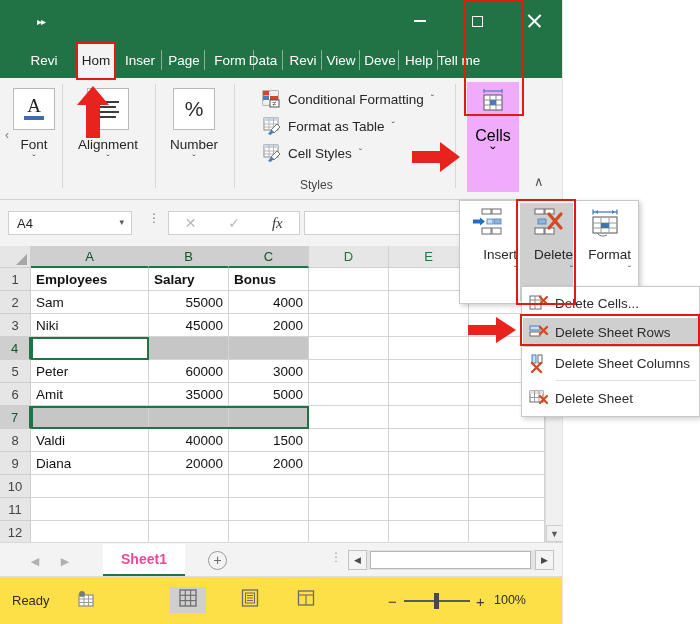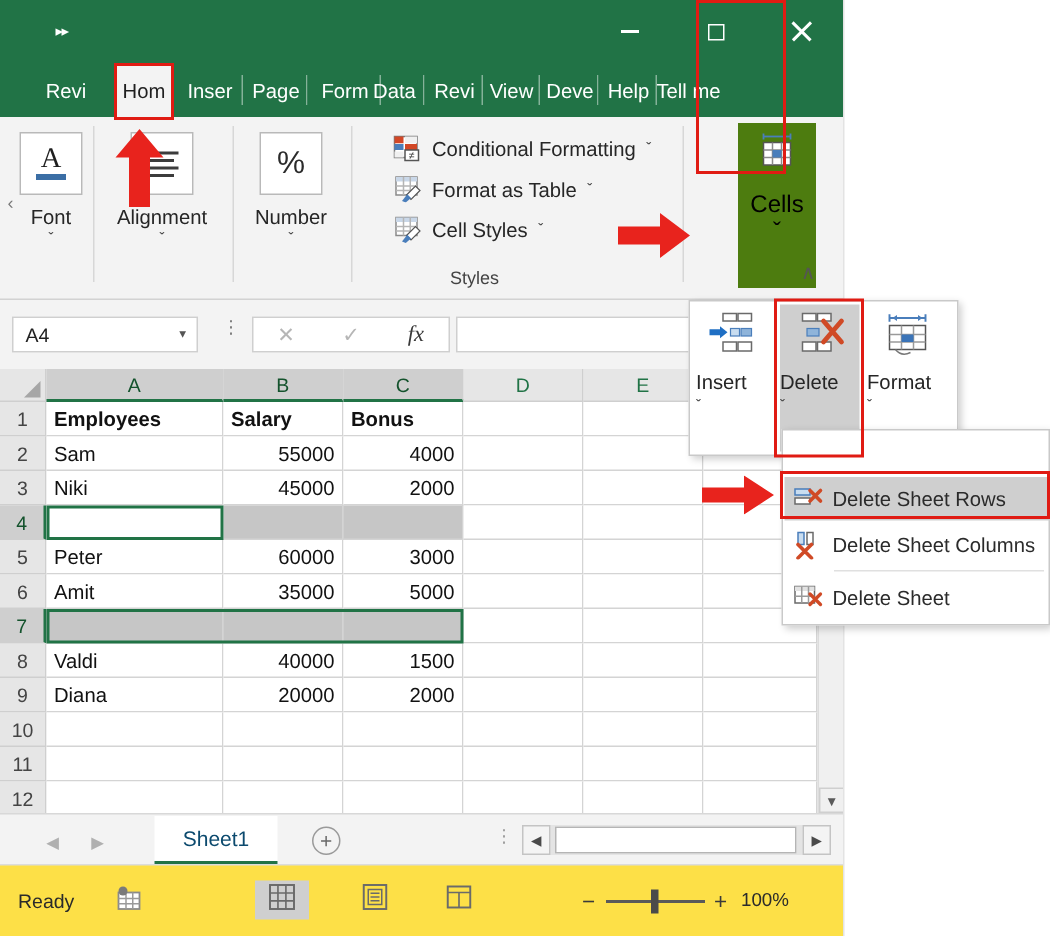--- a/index.html
+++ b/index.html
@@ -125,22 +125,22 @@
     font-size: 13.5px; color: #262626; white-space: nowrap; margin-left: 16px;
   }
   .style-item .si-ico { width: 20px; height: 18px; margin-right: 6px; position: relative; }
   .style-item .si-chev { font-size: 10px; margin-left: 7px; color: #444; }
   .styles-label {
     position: absolute; left: 300px; top: 100px; font-size: 12px; color: #444;
   }
 
   
   .cells-btn {
-    position: absolute; left: 492px; top: 4px; width: 52px; height: 110px;
-    background: #4d7c0f; text-align: center;
+    position: absolute; left: 467px; top: 4px; width: 52px; height: 110px;
+    background: #f0abfc; text-align: center;
   }
   .cells-hl {
     position: absolute; left: 464px; top: 0px; width: 60px; height: 116px;
     border: 2.5px solid #e01b13; pointer-events: none; z-index: 7;
   }
   .ico-cells { width: 28px; height: 26px; }
   .ribbon-collapse {
     position: absolute; left: 534px; top: 96px; font-size: 13px; color: #555;
   }
 
@@ -236,21 +236,21 @@
     background: #f3f3f3; border-top: 1px solid #d8d8d8;
   }
   .nav-arrow {
     position: absolute; top: 9px; width: 18px; height: 18px;
     display: flex; align-items: center; justify-content: center;
     font-size: 11px; color: #b0b0b0;
   }
   .sheet-tab {
     position: absolute; left: 103px; top: 1px; width: 82px; height: 32px;
     background: #ffffff; border-bottom: 2.5px solid #217346;
-    color: #0c4a6e; font-size: 14px; font-weight: normal;
+    color: #ec4899; font-size: 14px; font-weight: bold;
     display: flex; align-items: center; justify-content: center;
   }
   .addsheet {
     position: absolute; left: 208px; top: 8px; width: 19px; height: 19px;
     border: 1.4px solid #9a9a9a; border-radius: 50%;
     color: #6a6a6a; font-size: 14px; line-height: 16px; text-align: center;
   }
   .sb-dots { position: absolute; left: 330px; top: 12px; color: #9a9a9a; font-size: 12px; line-height: 5px; }
   .hscroll {
     position: absolute; left: 348px; top: 7px; width: 206px; height: 20px;
@@ -287,21 +287,21 @@
   .zoom-thumb { position: absolute; left: 403px; top: 16px; width: 5px; height: 16px; background: #4a4a4a; }
   .zoom-pct { position: absolute; left: 494px; top: 16px; font-size: 12.5px; color: #2b2b2b; }
 
   
   .cells-flyout {
     position: absolute; left: 459px; top: 200px; width: 180px; height: 104px;
     background: #ffffff; border: 1px solid #c9c9c9;
     box-shadow: 2px 2px 5px rgba(0,0,0,0.20); z-index: 20;
   }
   .fly-btn {
-    position: absolute; top: 2px; width: 53px; height: 98px; text-align: left;
+    position: absolute; top: 2px; width: 53px; height: 98px; text-align: right;
   }
   .fly-btn .fico { height: 44px; display: flex; align-items: center; justify-content: center; }
   .fly-btn .flbl { font-size: 13.5px; color: #262626; }
   .fly-btn .fchev { font-size: 10px; color: #444; margin-top: 3px; }
   .fly-btn.sel { background: #cfcfcf; }
   .delete-hl {
     position: absolute; left: 516px; top: 199px; width: 60px; height: 106px;
     border: 2.5px solid #e01b13; z-index: 24; pointer-events: none;
   }
 
@@ -732,20 +732,32 @@
           <path d="M12 25 Q16 30 22 27" fill="none" stroke="#777" stroke-width="1"></path>
         </svg>
       </div>
       <div class="flbl">Format</div>
       <div class="fchev">ˇ</div>
     </div>
   </div>
   <div class="delete-hl"></div>
 
   <div class="menu">
+    <div class="menu-item" style="top:2px">
+      <span class="mi-ico">
+        <svg width="20" height="19" viewBox="0 0 20 19">
+          <rect x="1" y="2" width="11" height="13" fill="#fff" stroke="#6a6a6a" stroke-width="1"></rect>
+          <line x1="1" y1="6" x2="12" y2="6" stroke="#8a8a8a"></line>
+          <line x1="1" y1="10" x2="12" y2="10" stroke="#8a8a8a"></line>
+          <line x1="6" y1="2" x2="6" y2="15" stroke="#8a8a8a"></line>
+          <path d="M11 3 L18 10 M18 3 L11 10" stroke="#d04a26" stroke-width="2.2" stroke-linecap="round"></path>
+        </svg>
+      </span>
+      <span>Delete Cells...</span>
+    </div>
 
     <div class="menu-item hover" style="top:31px">
       <span class="mi-ico">
         <svg width="20" height="19" viewBox="0 0 20 19">
           <rect x="1" y="3" width="10" height="4" fill="#c9ddf0" stroke="#4a7ebb" stroke-width="1"></rect>
           <rect x="1" y="9" width="10" height="4" fill="#fff" stroke="#6a6a6a" stroke-width="1"></rect>
           <path d="M11 4 L18 11 M18 4 L11 11" stroke="#d04a26" stroke-width="2.4" stroke-linecap="round"></path>
         </svg>
       </span>
       <span>Delete Sheet Rows</span>

